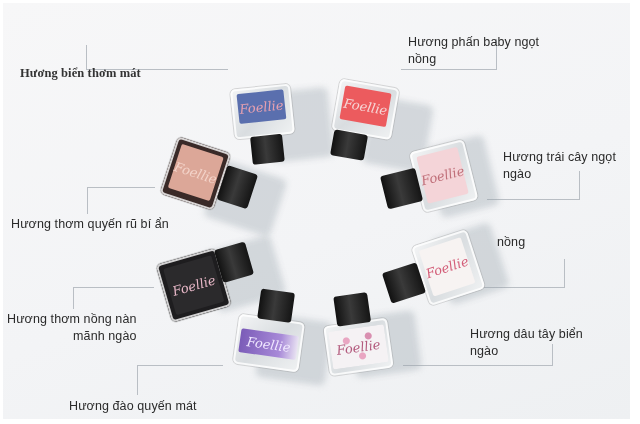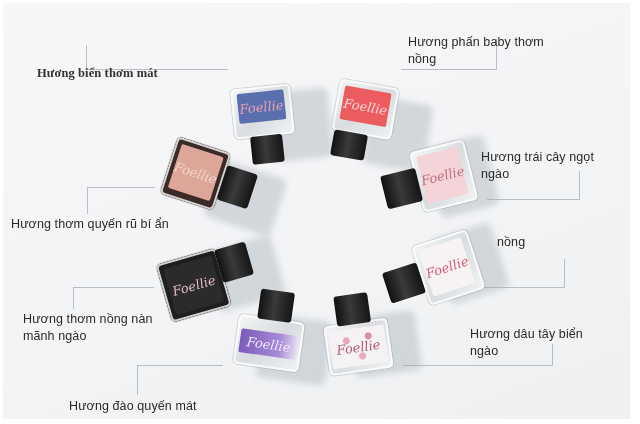--- a/index.html
+++ b/index.html
@@ -141,39 +141,39 @@
 
   <div class="bottle" style="left:316px;top:288px;width:90px;height:90px;transform:rotate(-8deg);">
     <div class="shadow" style="left:32px;top:26px;width:66px;height:60px;"></div>
     <div class="glass" style="left:6px;top:30px;width:64px;height:50px;"></div>
     <div class="labelpatch" style="left:10px;top:36px;width:56px;height:38px;background:radial-gradient(circle at 30% 30%,#e9a6c2 3px,transparent 4px),radial-gradient(circle at 70% 25%,#d98fb0 3px,transparent 4px),radial-gradient(circle at 55% 75%,#e9a6c2 3px,transparent 4px),#f5f2f4;color:#b35a7d;">
         <span>Foellie</span>
       </div>
     <div class="cap" style="left:20px;top:2px;width:34px;height:30px;"></div>
   </div>
 
-  <div class="label serif" style="left:34px;top:62px;">Hương biển thơm mát</div>
+  <div class="label serif" style="left:17px;top:62px;">Hương biển thơm mát</div>
 
   <div class="label" style="left:405px;top:31px;">
-    <div>Hương phấn baby thơm</div>
+    <div>Hương phấn baby ngọt</div>
     <div>nồng</div>
   </div>
 
-  <div class="label" style="left:478px;top:146px;">
+  <div class="label" style="left:500px;top:146px;">
     <div>Hương trái cây ngọt</div>
     <div>ngào</div>
   </div>
 
   <div class="label" style="left:8px;top:213px;">Hương thơm quyến rũ bí ẩn</div>
 
   <div class="label" style="left:494px;top:231px;">
     <div>nồng</div>
   </div>
 
-  <div class="label" style="left:20px;top:308px;">
+  <div class="label" style="left:4px;top:308px;text-align:right;">
     <div>Hương thơm nồng nàn</div>
     <div>mãnh ngào</div>
   </div>
 
   <div class="label" style="left:467px;top:323px;">
     <div>Hương dâu tây biển</div>
     <div>ngào</div>
   </div>
 
   <div class="label" style="left:66px;top:395px;">Hương đào quyến mát</div>

